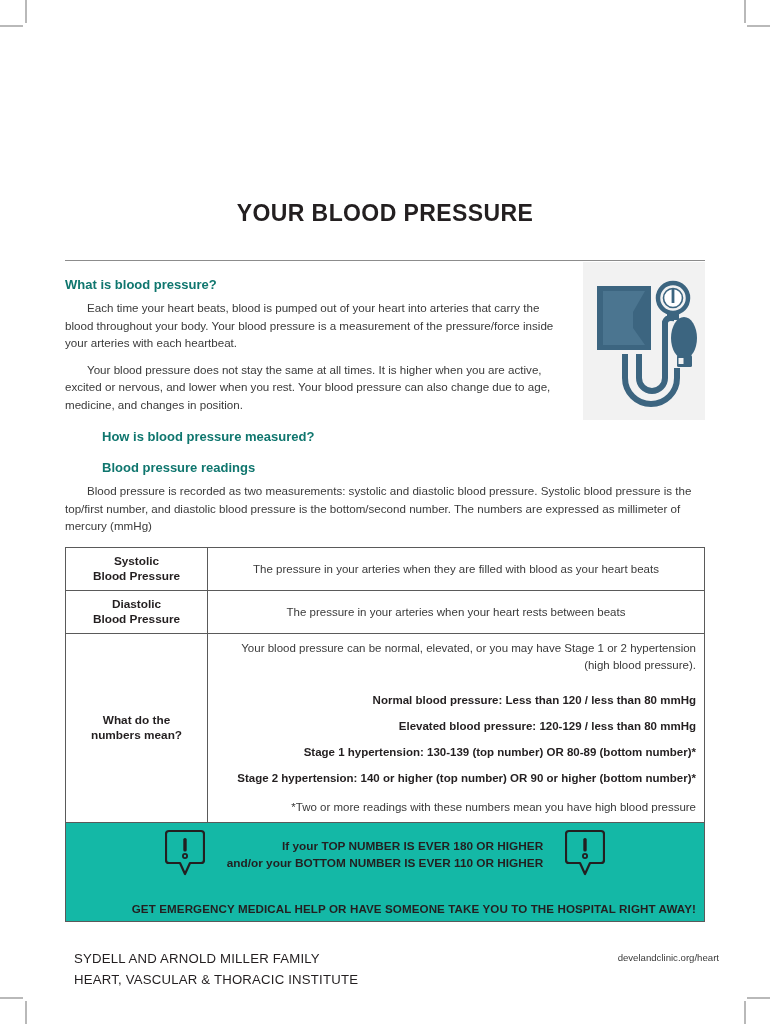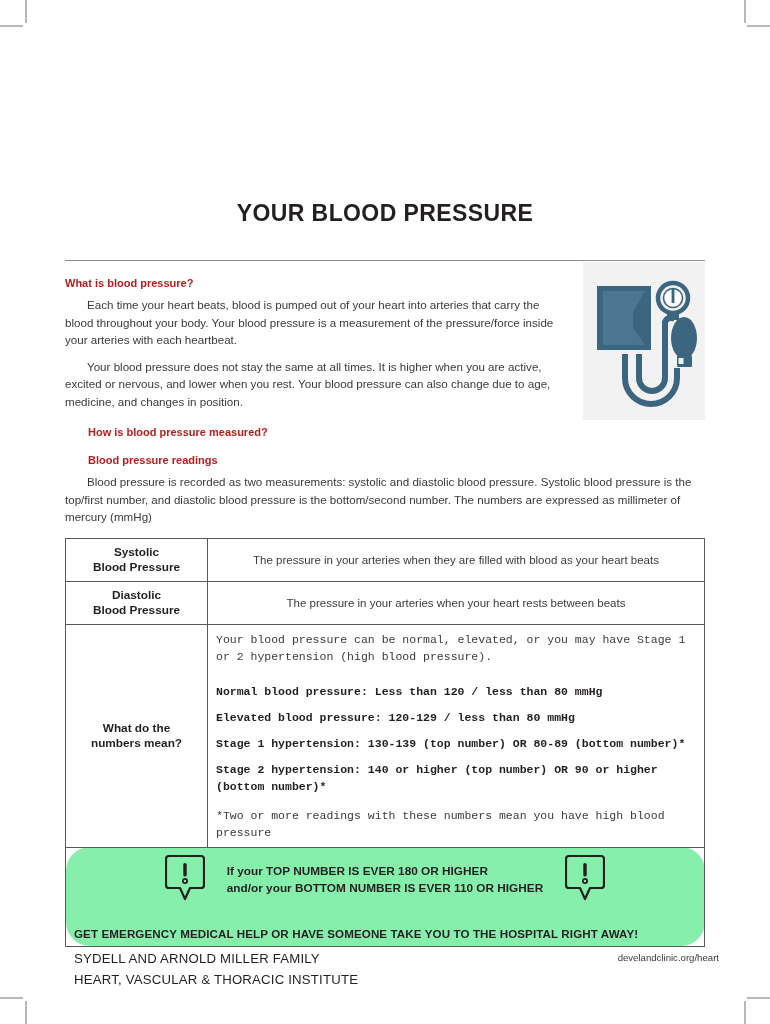--- a/index.html
+++ b/index.html
@@ -36,26 +36,26 @@
     color:#231f20;
   }
 
   .rule{
     margin-top:33px;
     border-top:1.4px solid #8c8c8c;
     width:640px;
   }
 
   h2.sec{
-    font-size:11px;
+    font-size:13px;
     font-weight:bold;
     margin:16px 0 7px 0;
-    color:#b91c1c;
-  }
-  h2.sec.indent{margin-left:23px;}
+    color:#0f766e;
+  }
+  h2.sec.indent{margin-left:37px;}
 
   p.body{
     font-size:11.6px;
     line-height:17.5px;
     margin:0 0 9px 0;
     text-indent:22px;
     color:#3a3a3a;
     text-align:left;
   }
   p.narrow{width:505px;}
@@ -86,37 +86,35 @@
     font-size:11.8px;
     line-height:15px;
     color:#231f20;
   }
   td.desc{
     text-align:center;
     font-size:11.5px;
     color:#3a3a3a;
   }
   td.meanings{
-    text-align:left;
+    text-align:right;
     font-size:11.5px;
     line-height:17px;
     padding:10px 10px 10px 12px;
     color:#3a3a3a;
-    font-family:Liberation Mono, monospace;
   }
   td.meanings .lead{margin:0 0 18px 0;}
   td.meanings .rowline{font-weight:bold;margin:0 0 9px 0;color:#231f20;}
   td.meanings .foot{margin:12px 0 0 0;color:#3a3a3a;}
 
   
   td.warn{
-    background:#86efac;
+    background:#14b8a6;
     padding:9px 10px 9px 10px;
-    text-align:left;
-    border-radius:24px;
+    text-align:right;
   }
   .warnflex{
     display:flex;align-items:center;justify-content:center;gap:22px;
   }
   .warn-text{
     font-size:11.8px;font-weight:bold;line-height:17px;color:#231f20;
     flex:0 1 auto;
   }
   .warn-foot{
     font-size:11.6px;font-weight:bold;margin-top:21px;color:#231f20;

